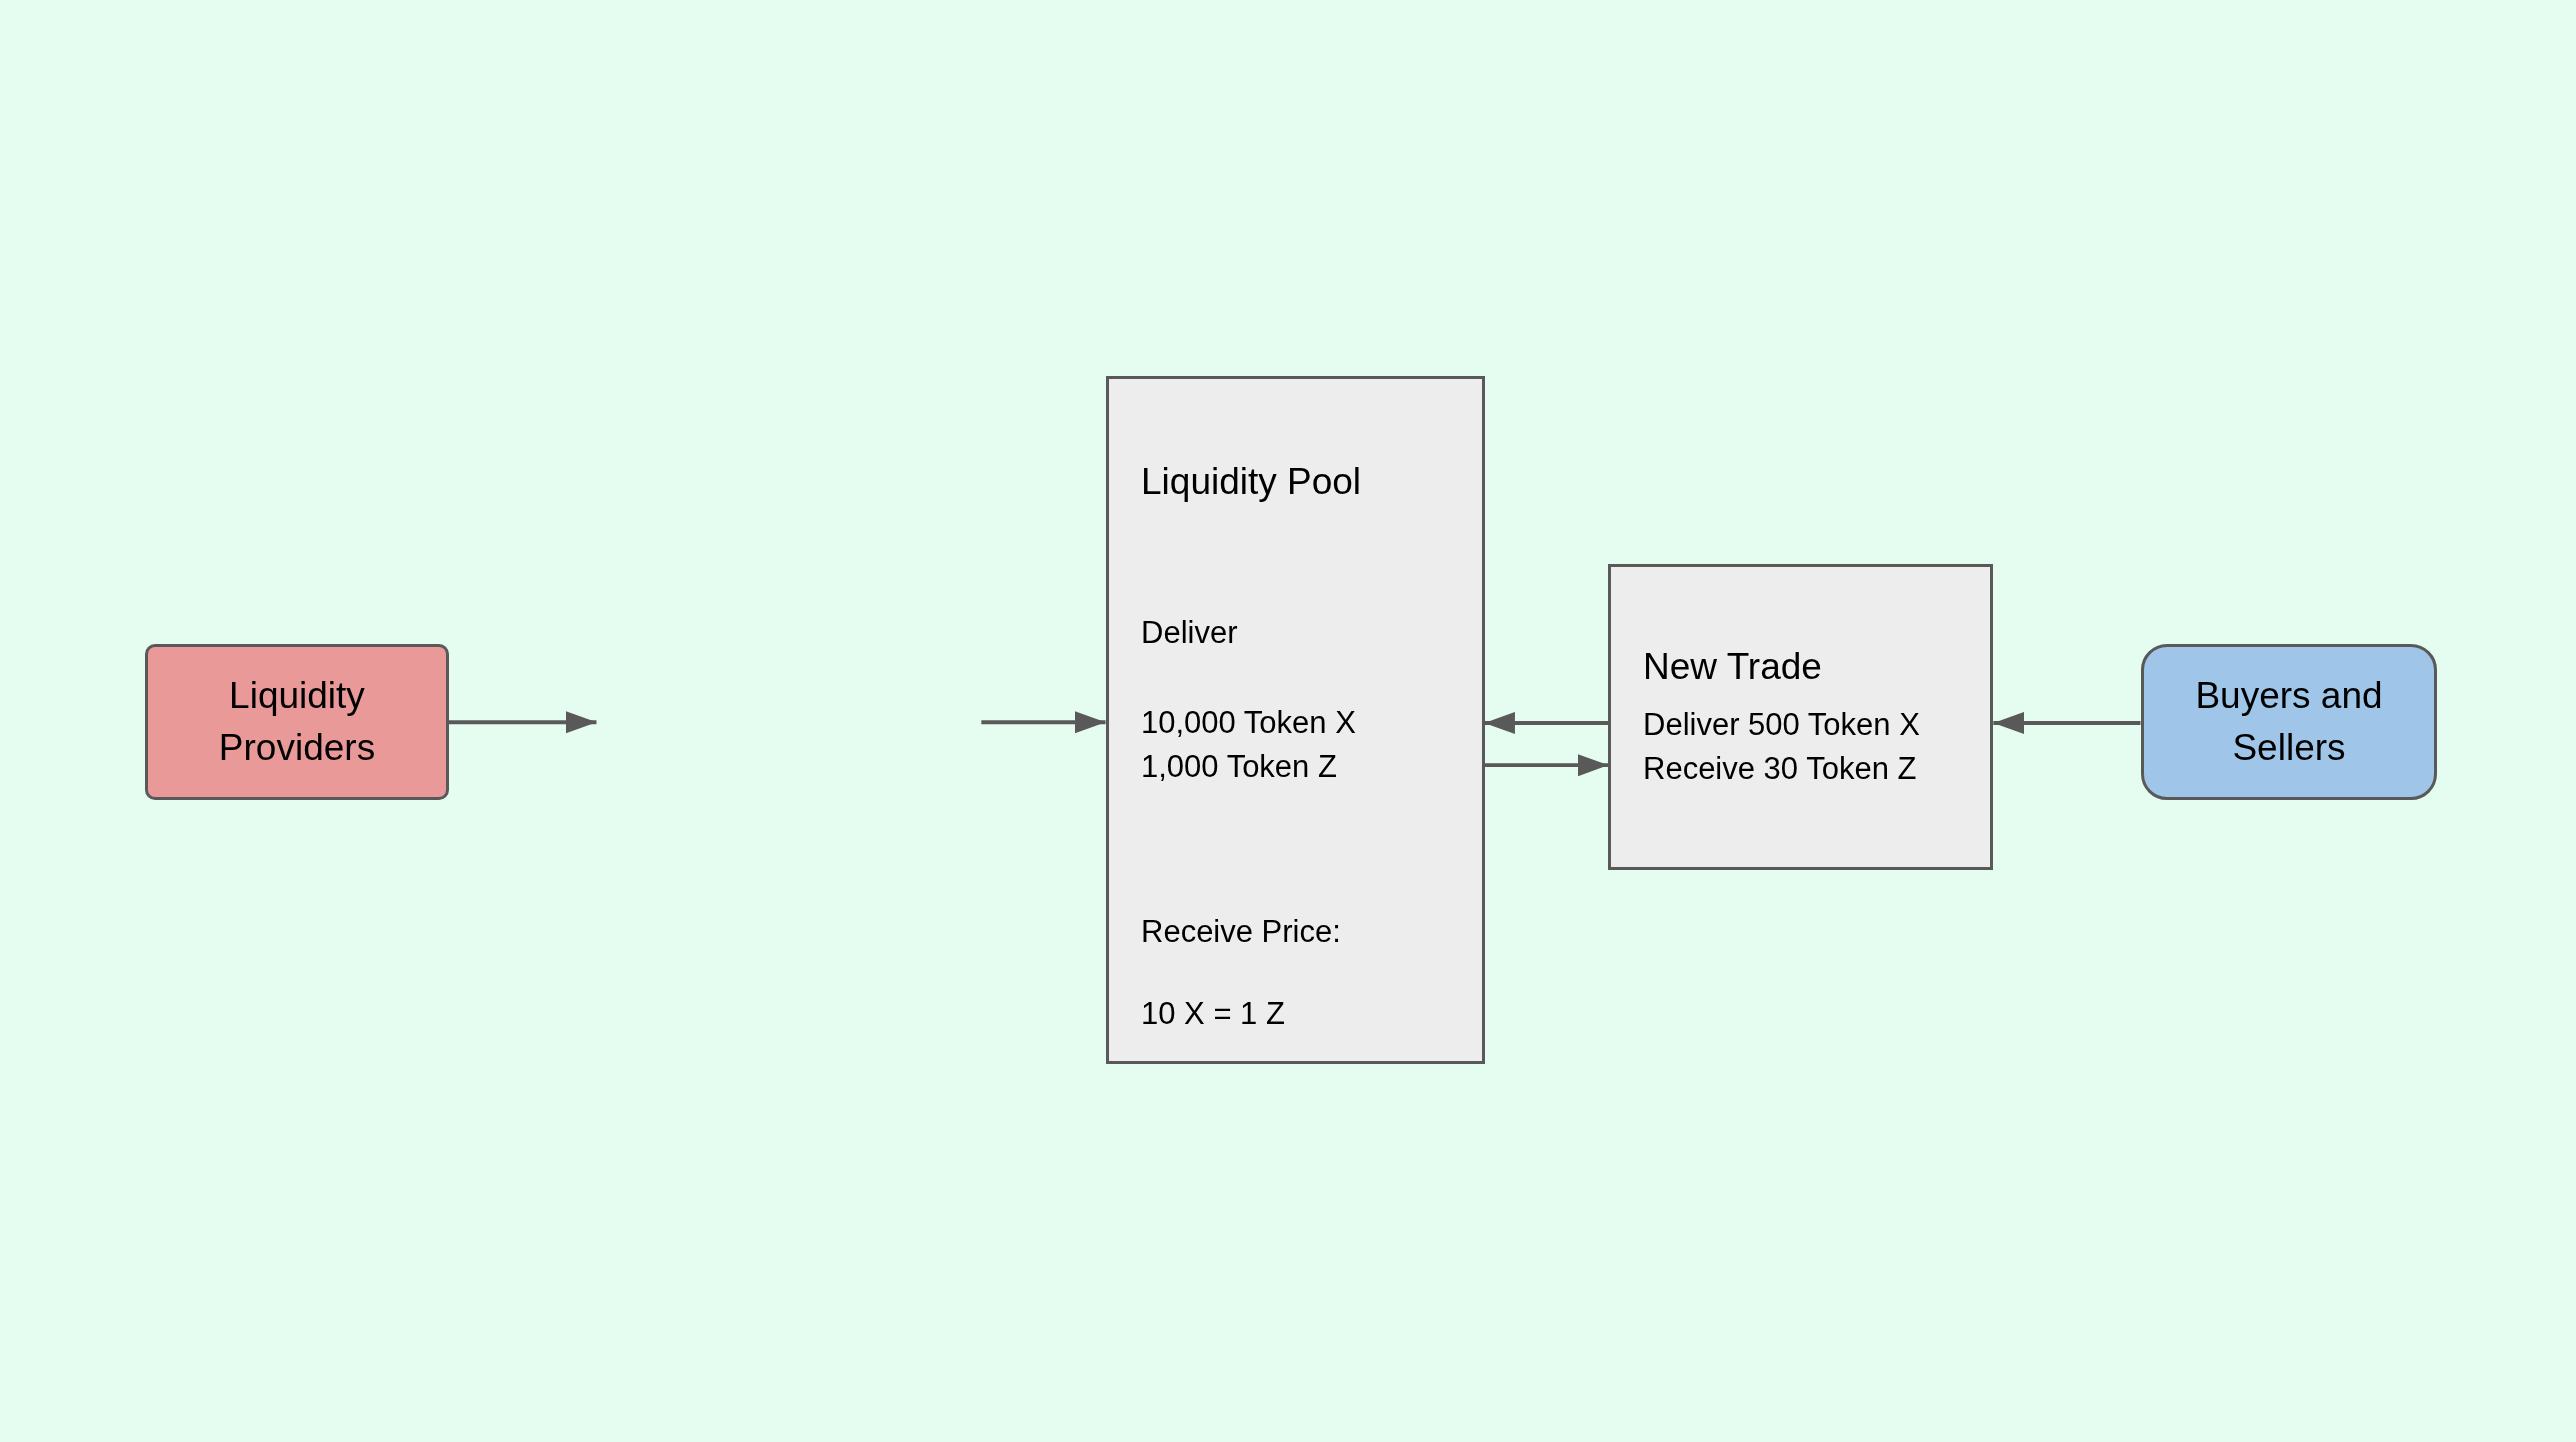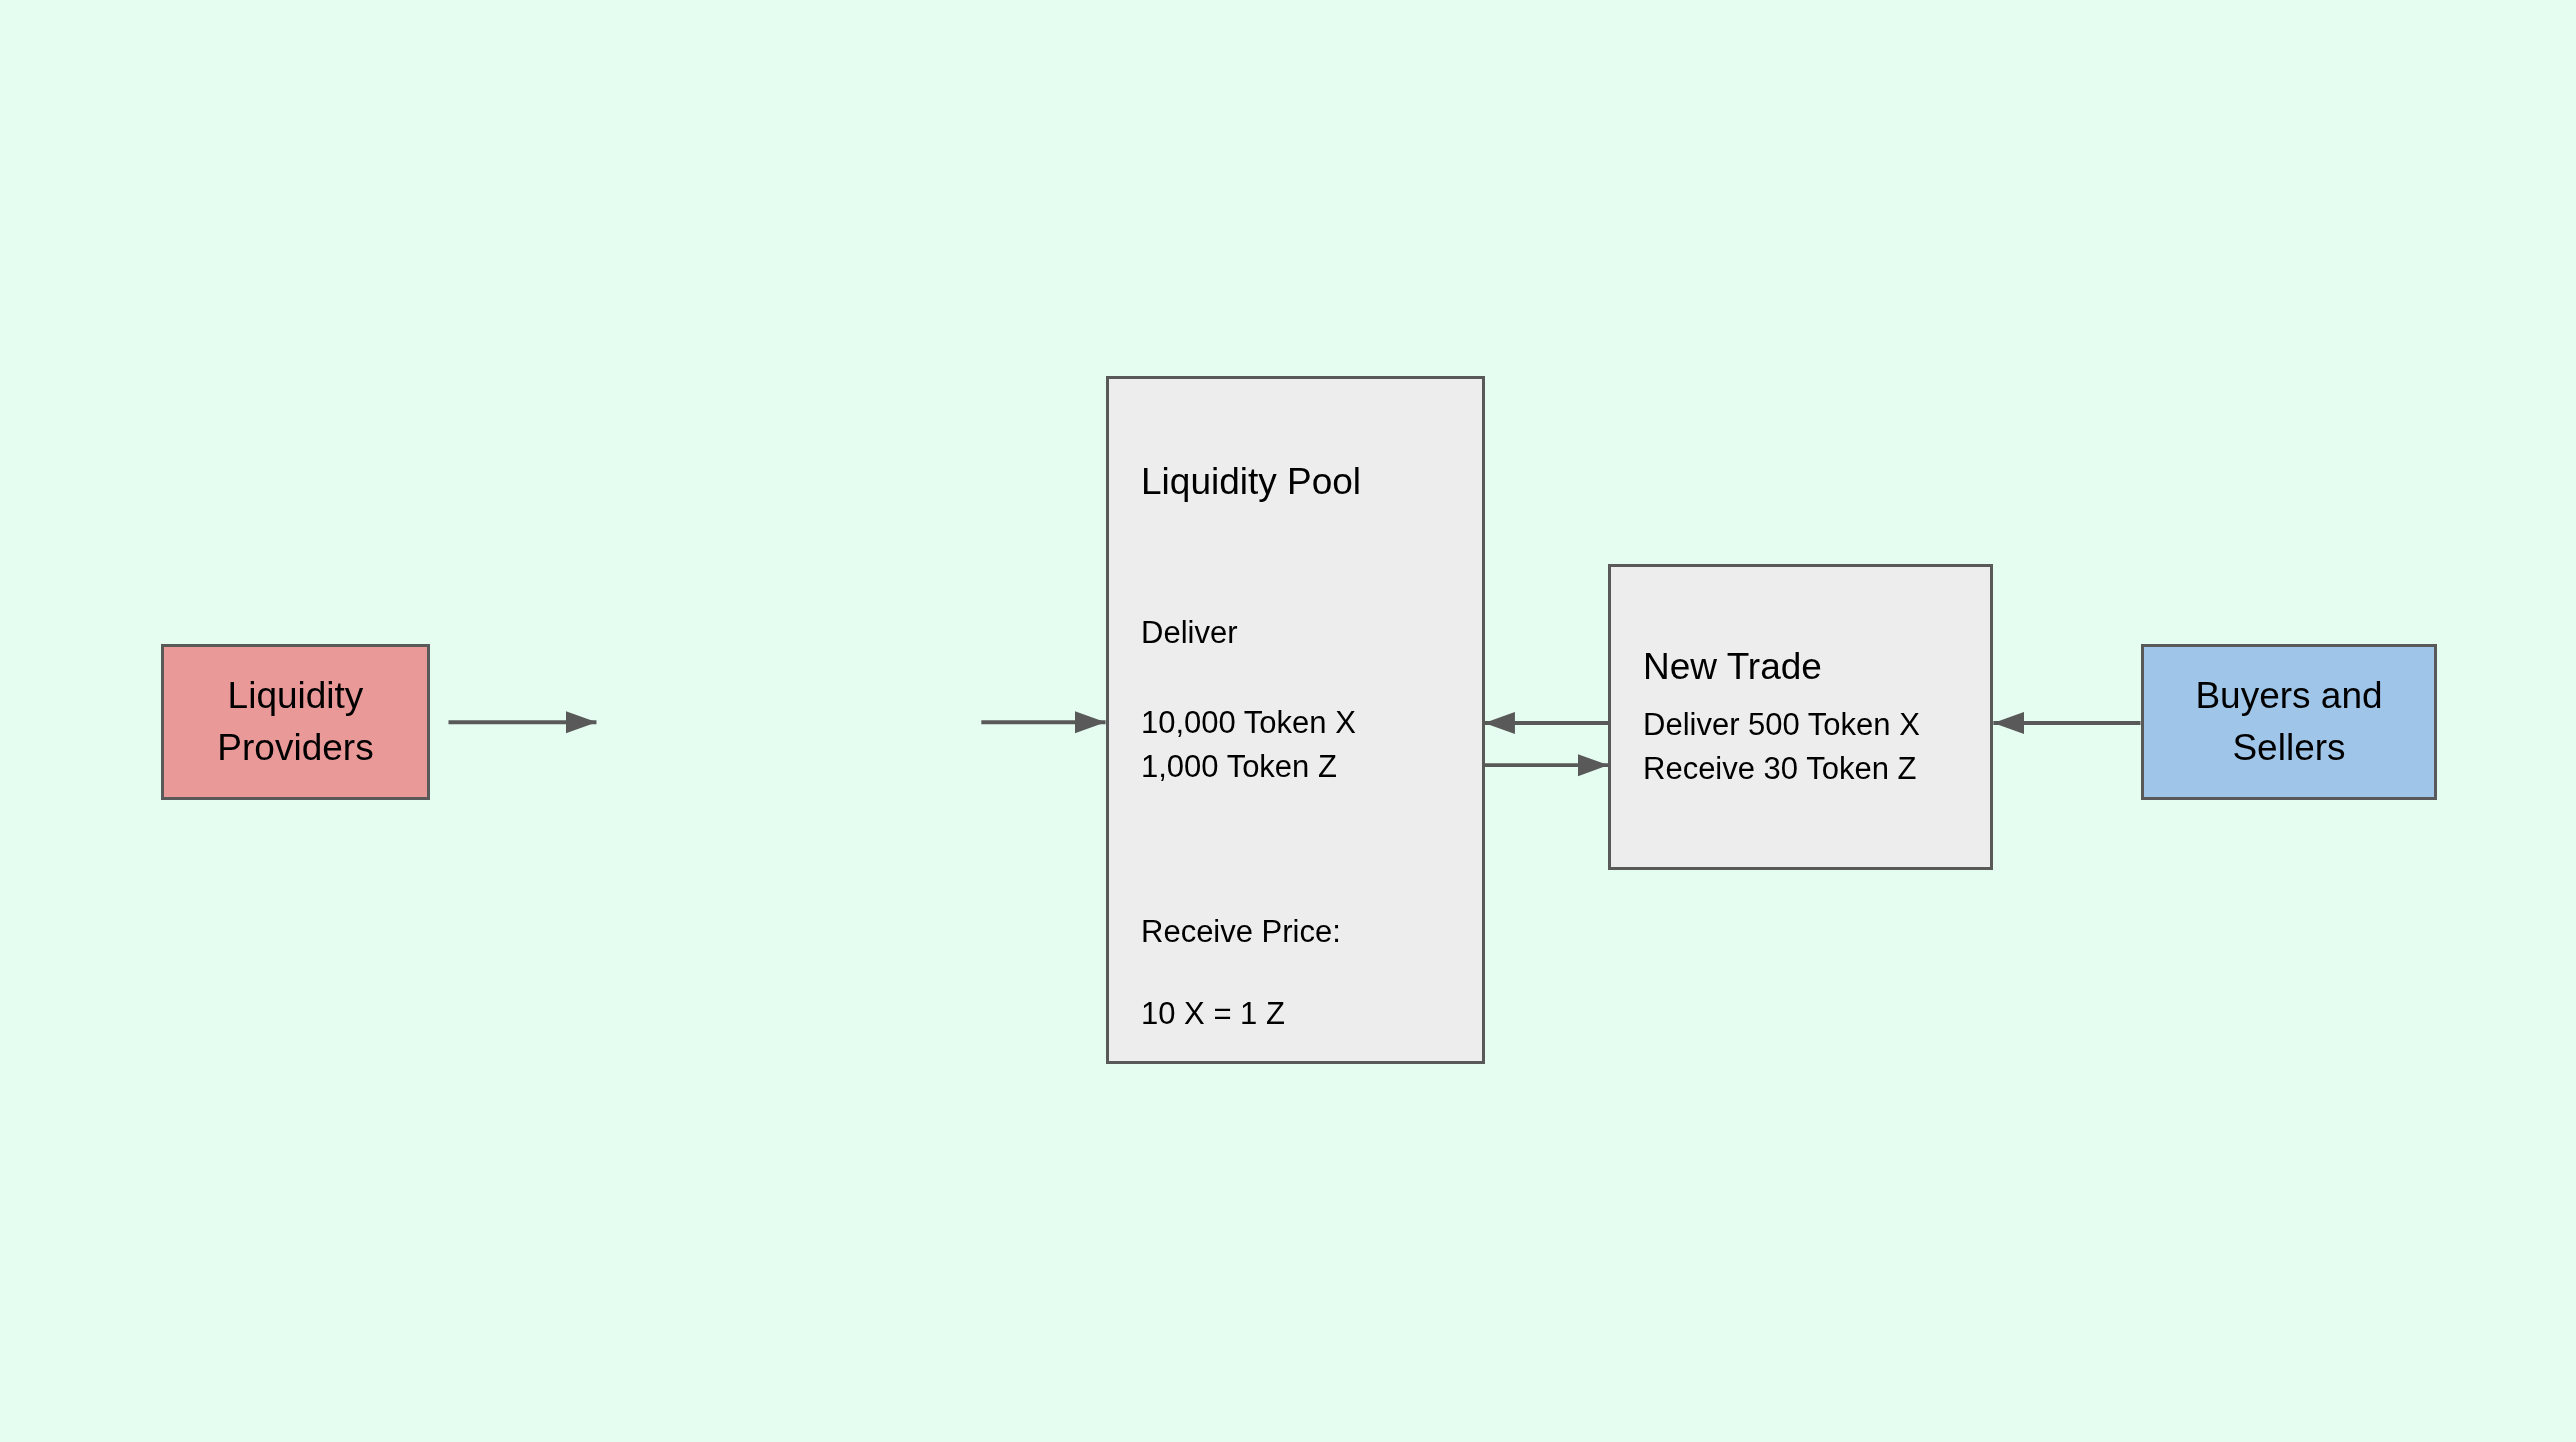--- a/index.html
+++ b/index.html
@@ -23,21 +23,21 @@
     fill: none;
   }
   .arrowhead-shape { fill: var(--color-border, #595959); }
   .node {
     position: absolute;
     box-sizing: border-box;
     border: 3.1px solid var(--color-border, #595959);
   }
   .node-gray   { background: var(--color-box_gray, #ededed); }
   .node-pink   { background: var(--color-box_pink, #ea9999); }
-  .node-blue   { background: var(--color-box_blue, #9fc5e8); }
+  .node-blue   { background: var(--color-box_blue, #9fc5e8); border-radius: 26px; }
   .node-center {
     display: flex;
     align-items: center;
     justify-content: center;
     text-align: center;
     font-size: 37px;
     line-height: 1.4;
     white-space: pre-line;
   }
   .node-title {
@@ -75,21 +75,21 @@
         <path class="arrowhead-shape" d="M0,0 L36,13 L0,26 Z"></path>
       </marker>
     </defs>
     <line class="edge" x1="585" y1="942" x2="778" y2="942" marker-end="url(#arrow)"></line>
     <line class="edge" x1="1280" y1="942" x2="1442" y2="942" marker-end="url(#arrow)"></line>
     <line class="edge" x1="2098" y1="943" x2="1936" y2="943" marker-end="url(#arrow)"></line>
     <line class="edge" x1="1936" y1="998" x2="2098" y2="998" marker-end="url(#arrow)"></line>
     <line class="edge" x1="2792" y1="943" x2="2600" y2="943" marker-end="url(#arrow)"></line>
   </svg>
 
-  <div class="node node-pink node-center" style="left:161px; top:644px; width:269px; height:156px;">
+  <div class="node node-pink node-center" style="left:145px; top:644px; width:304px; height:156px;border-radius:10px;">
     <span>Liquidity
 Providers</span>
   </div>
 
 
   <div class="node node-gray" style="left:1106px; top:376px; width:379px; height:688px;">
     <div class="node-title top-48">Liquidity Pool</div>
     <div class="node-body top-303">Deliver</div>
     <div class="node-body top-420">10,000 Token X
 1,000 Token Z</div>

